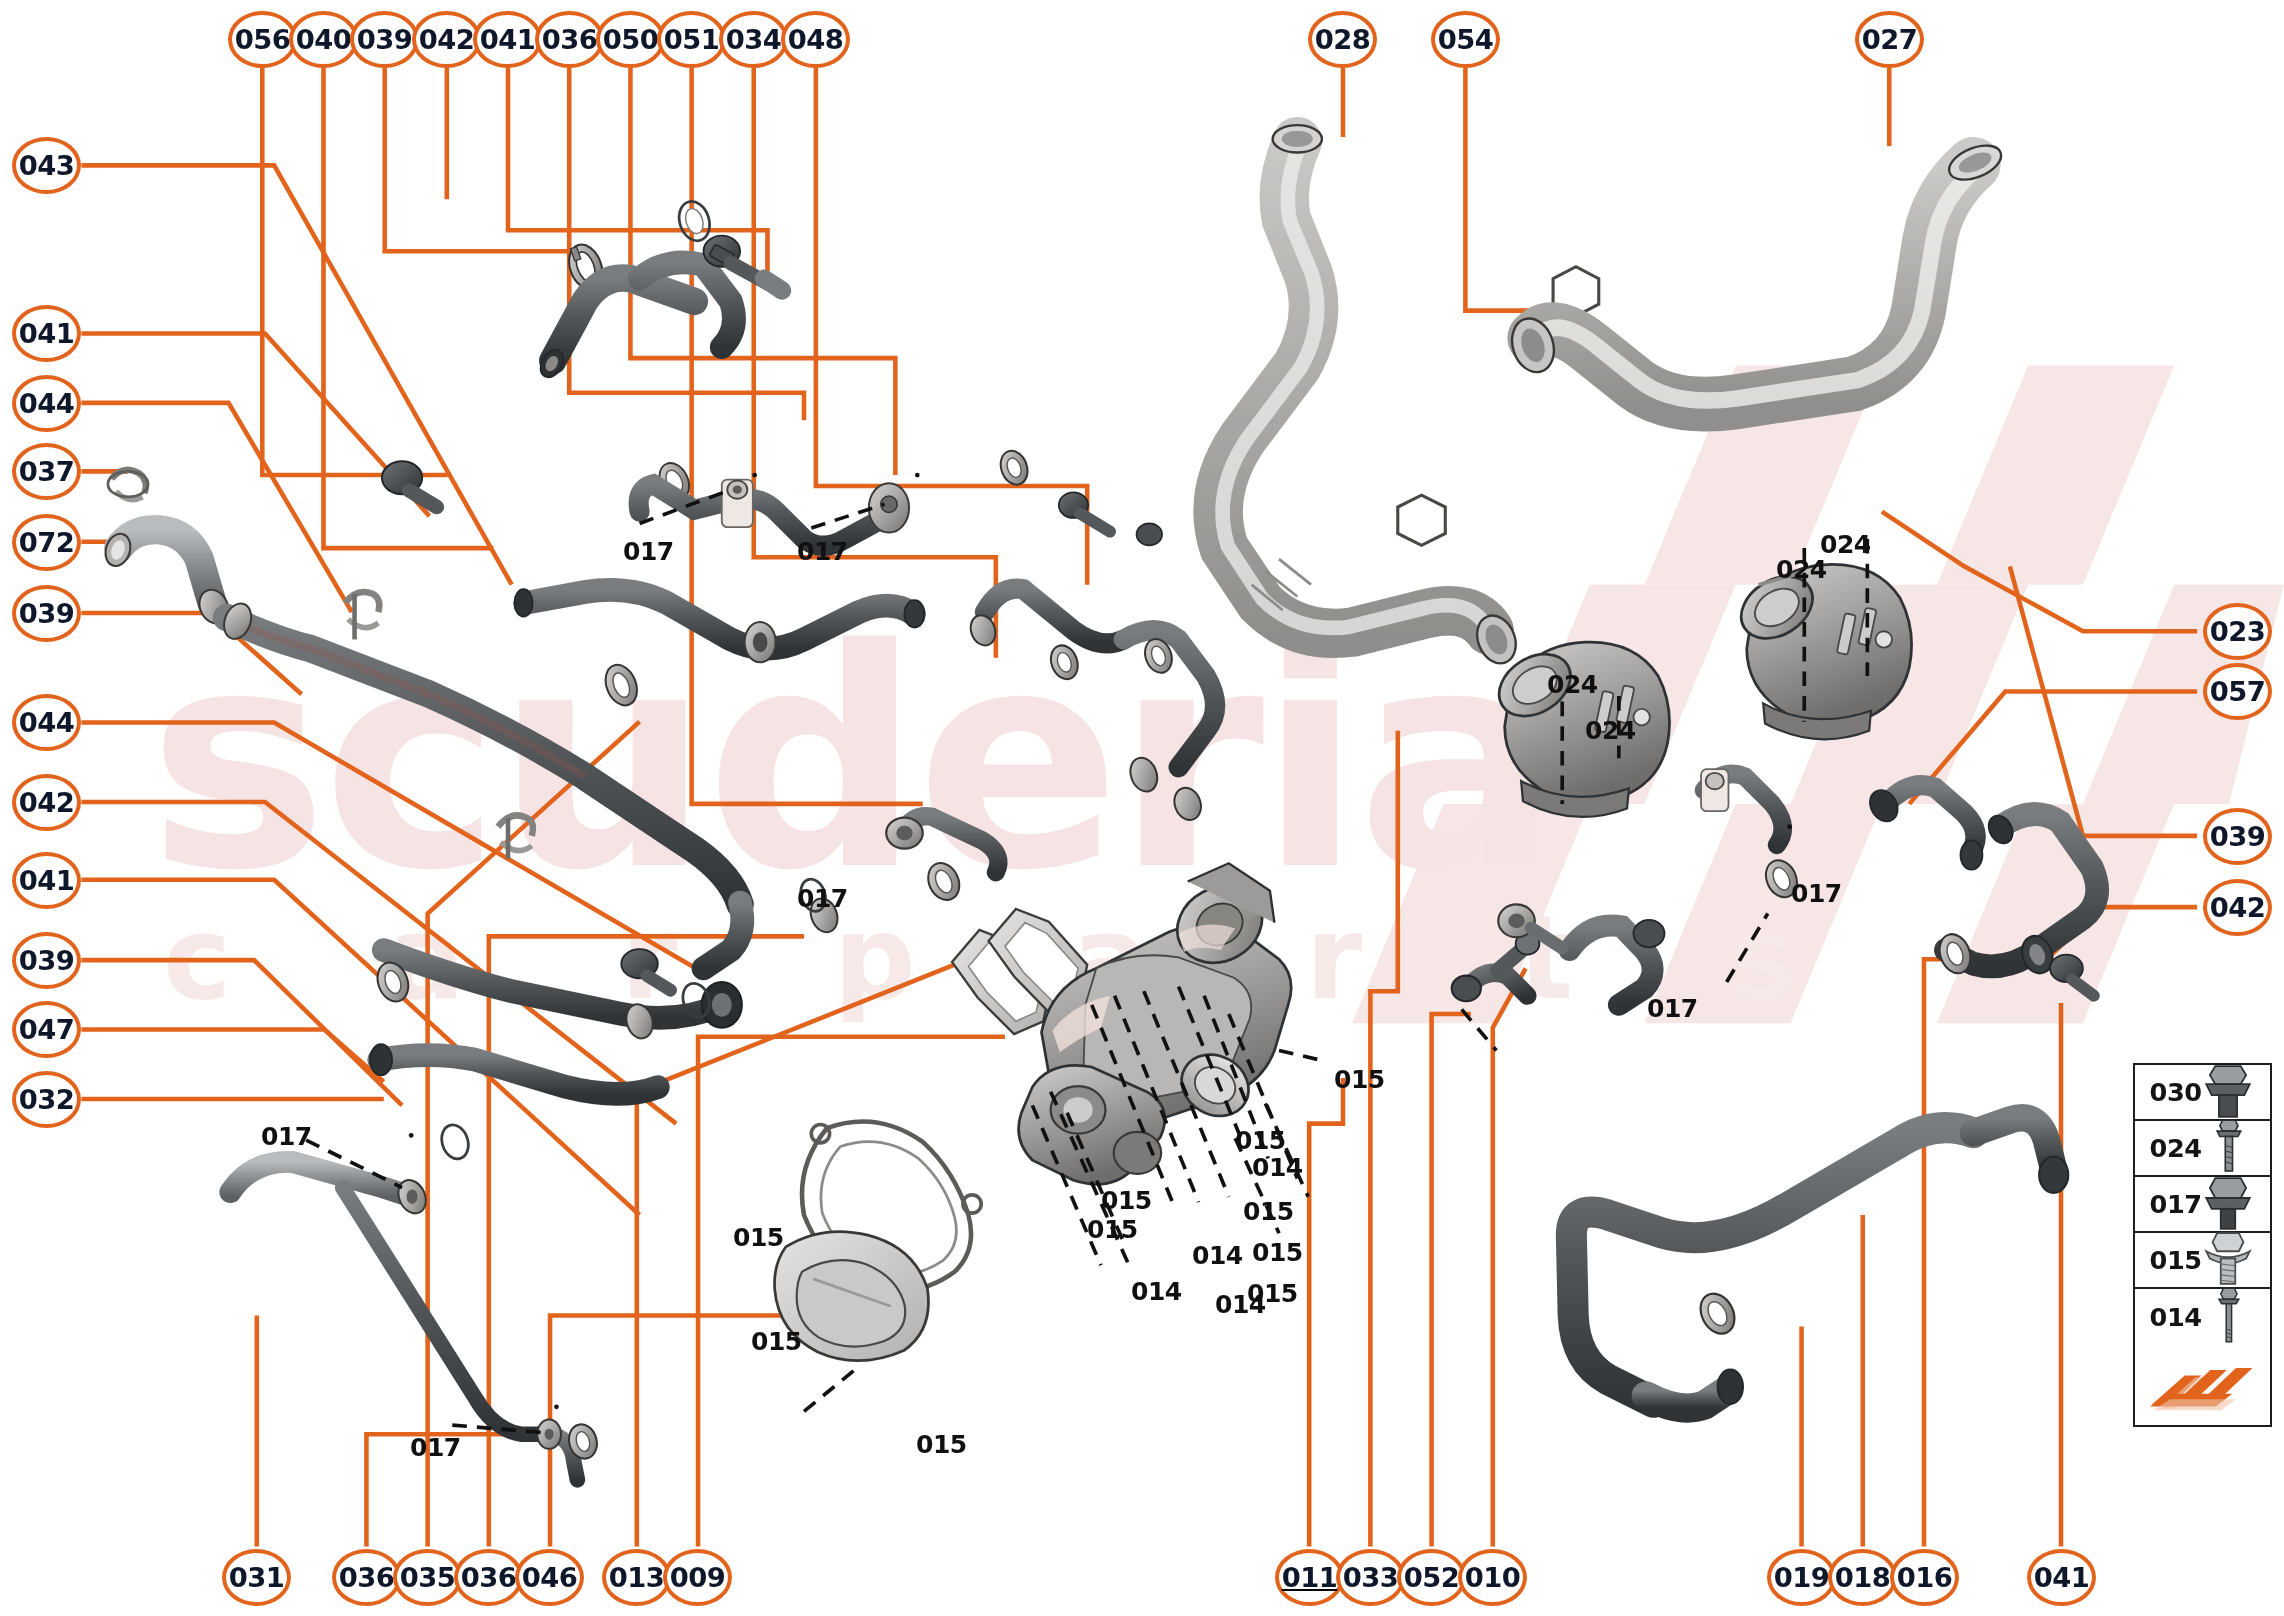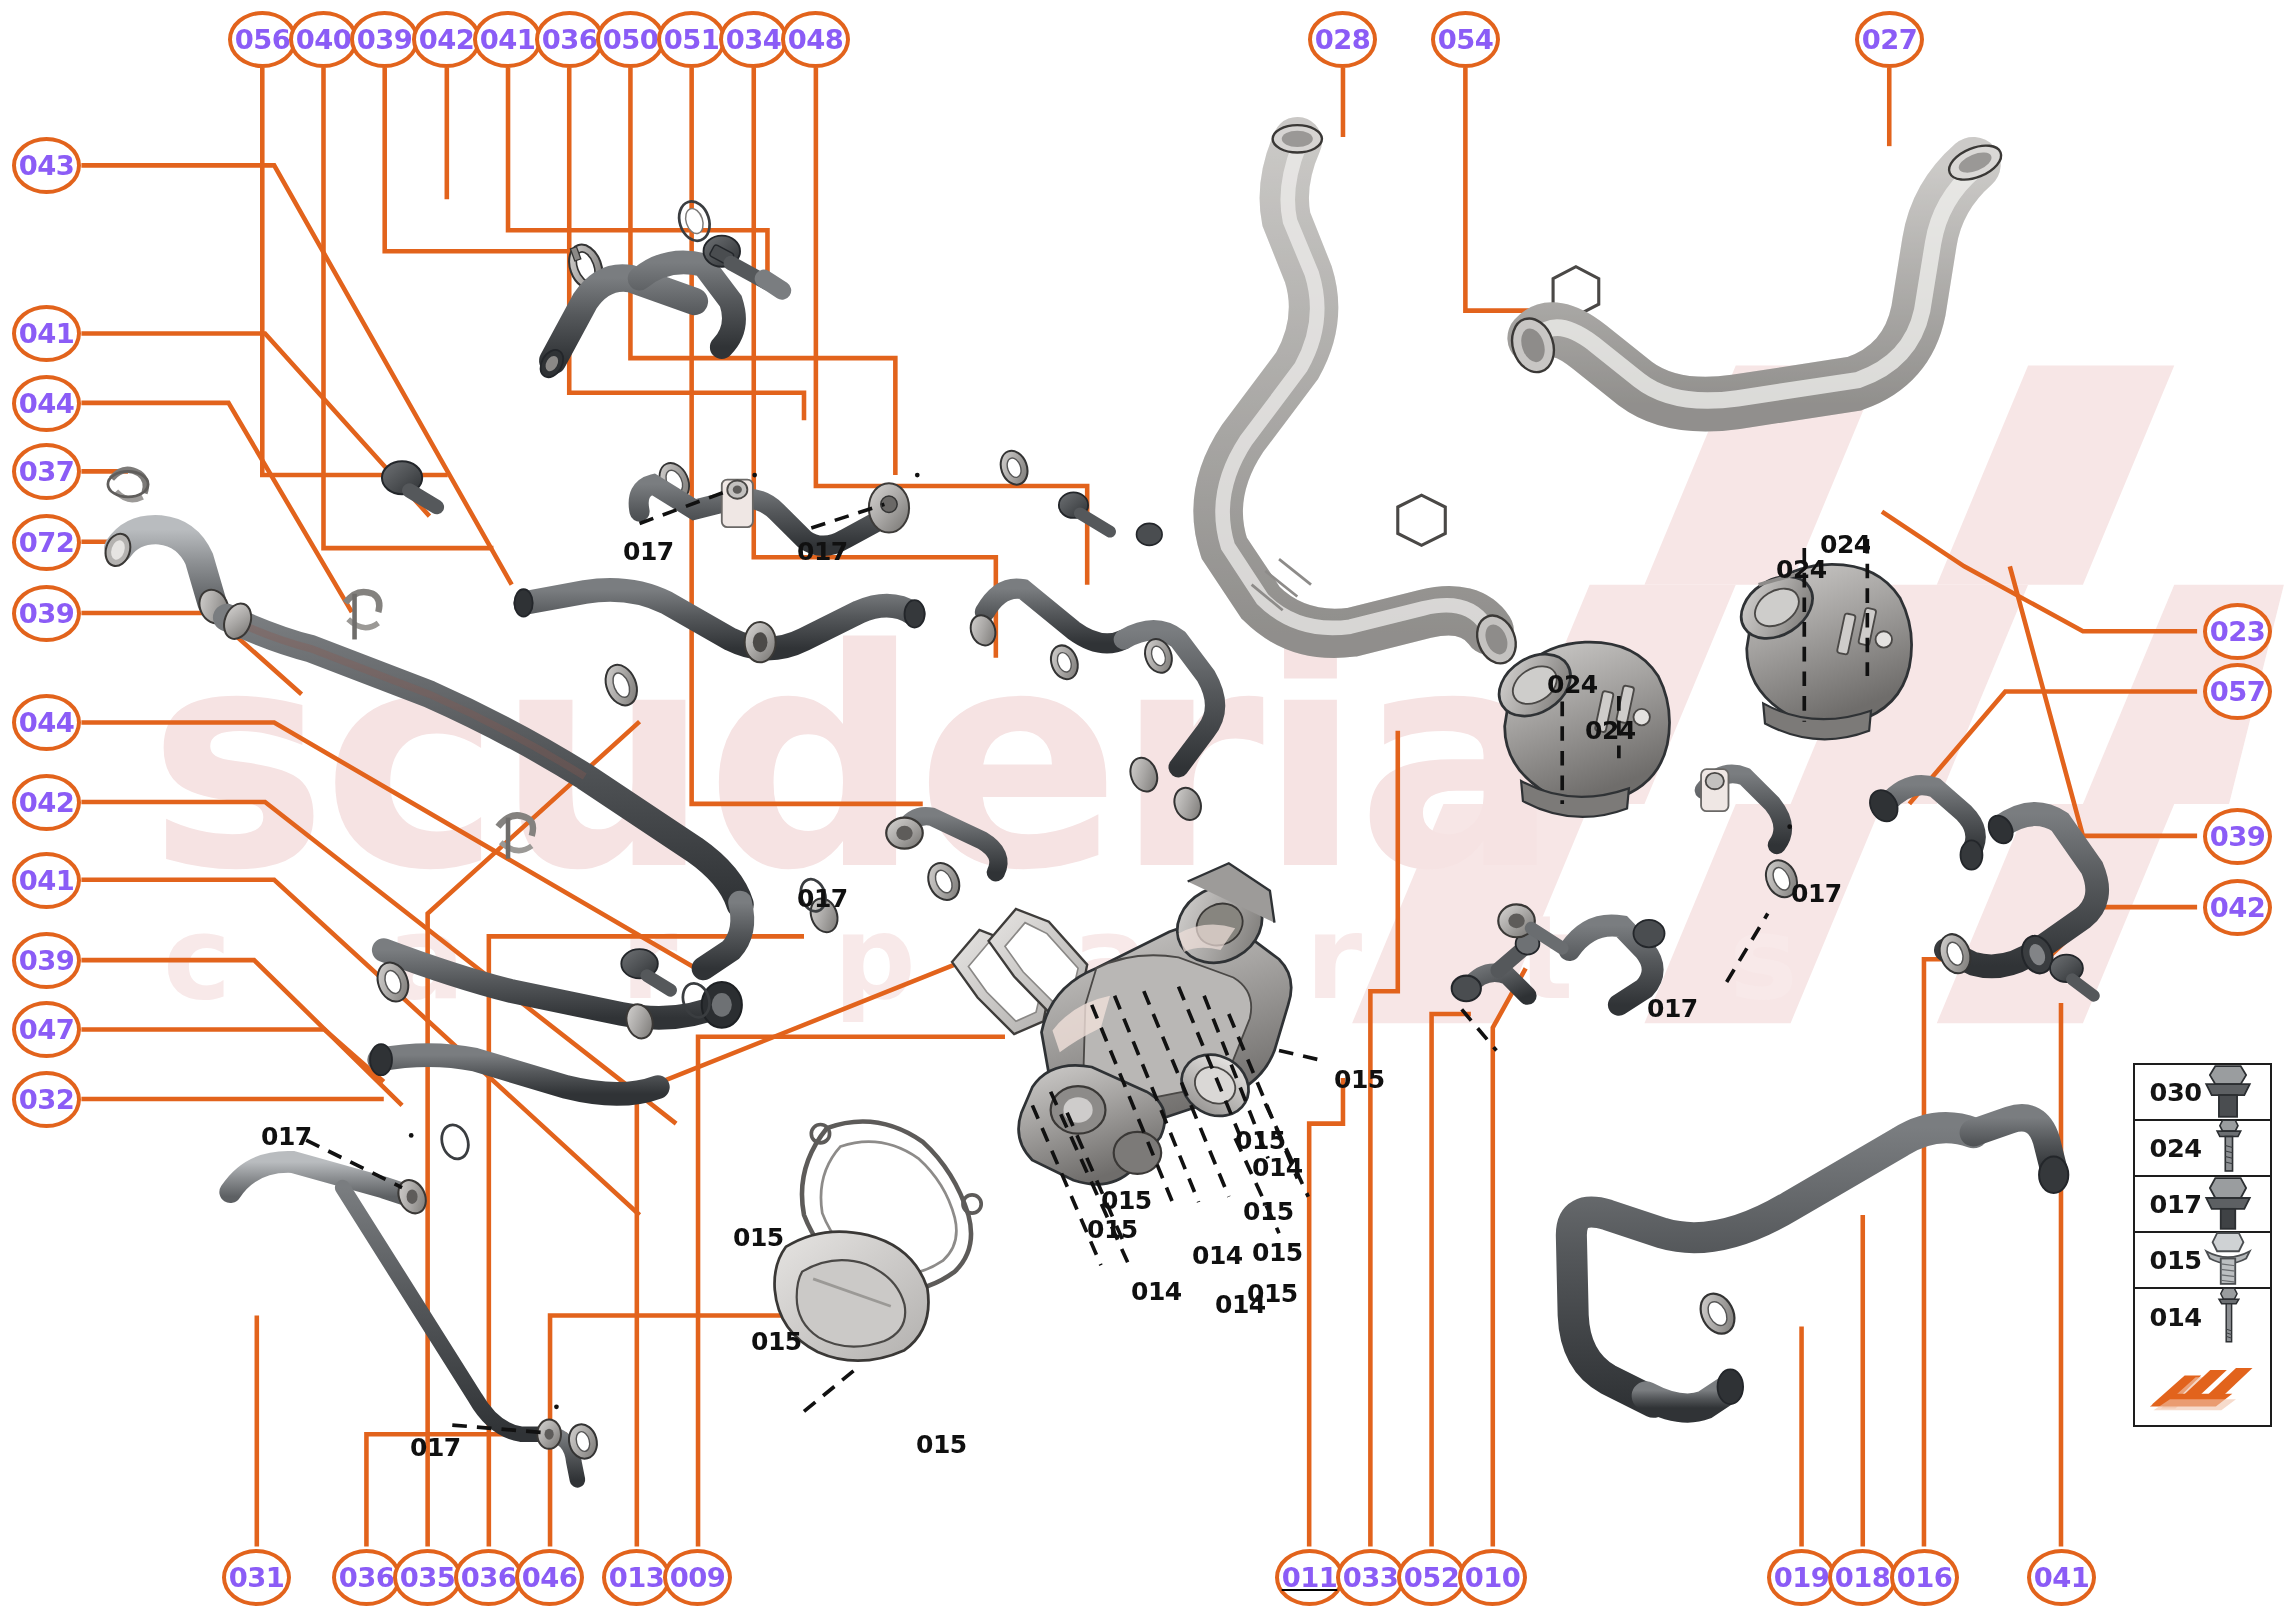--- a/index.html
+++ b/index.html
@@ -38,21 +38,21 @@
     box-sizing: border-box;
     display: flex;
     align-items: center;
     justify-content: center;
     z-index: 6;
   }
   .callout span {
     font-family: "DejaVu Sans", sans-serif;
     font-weight: 700;
     font-size: 27.4px;
-    color: #8b5cf6;
+    color: #0f172a;
     letter-spacing: -0.5px;
     line-height: 1;
   }
 
   
   .inline-label {
     position: absolute;
     font-family: "DejaVu Sans", sans-serif;
     font-weight: 700;
     font-size: 25px;

